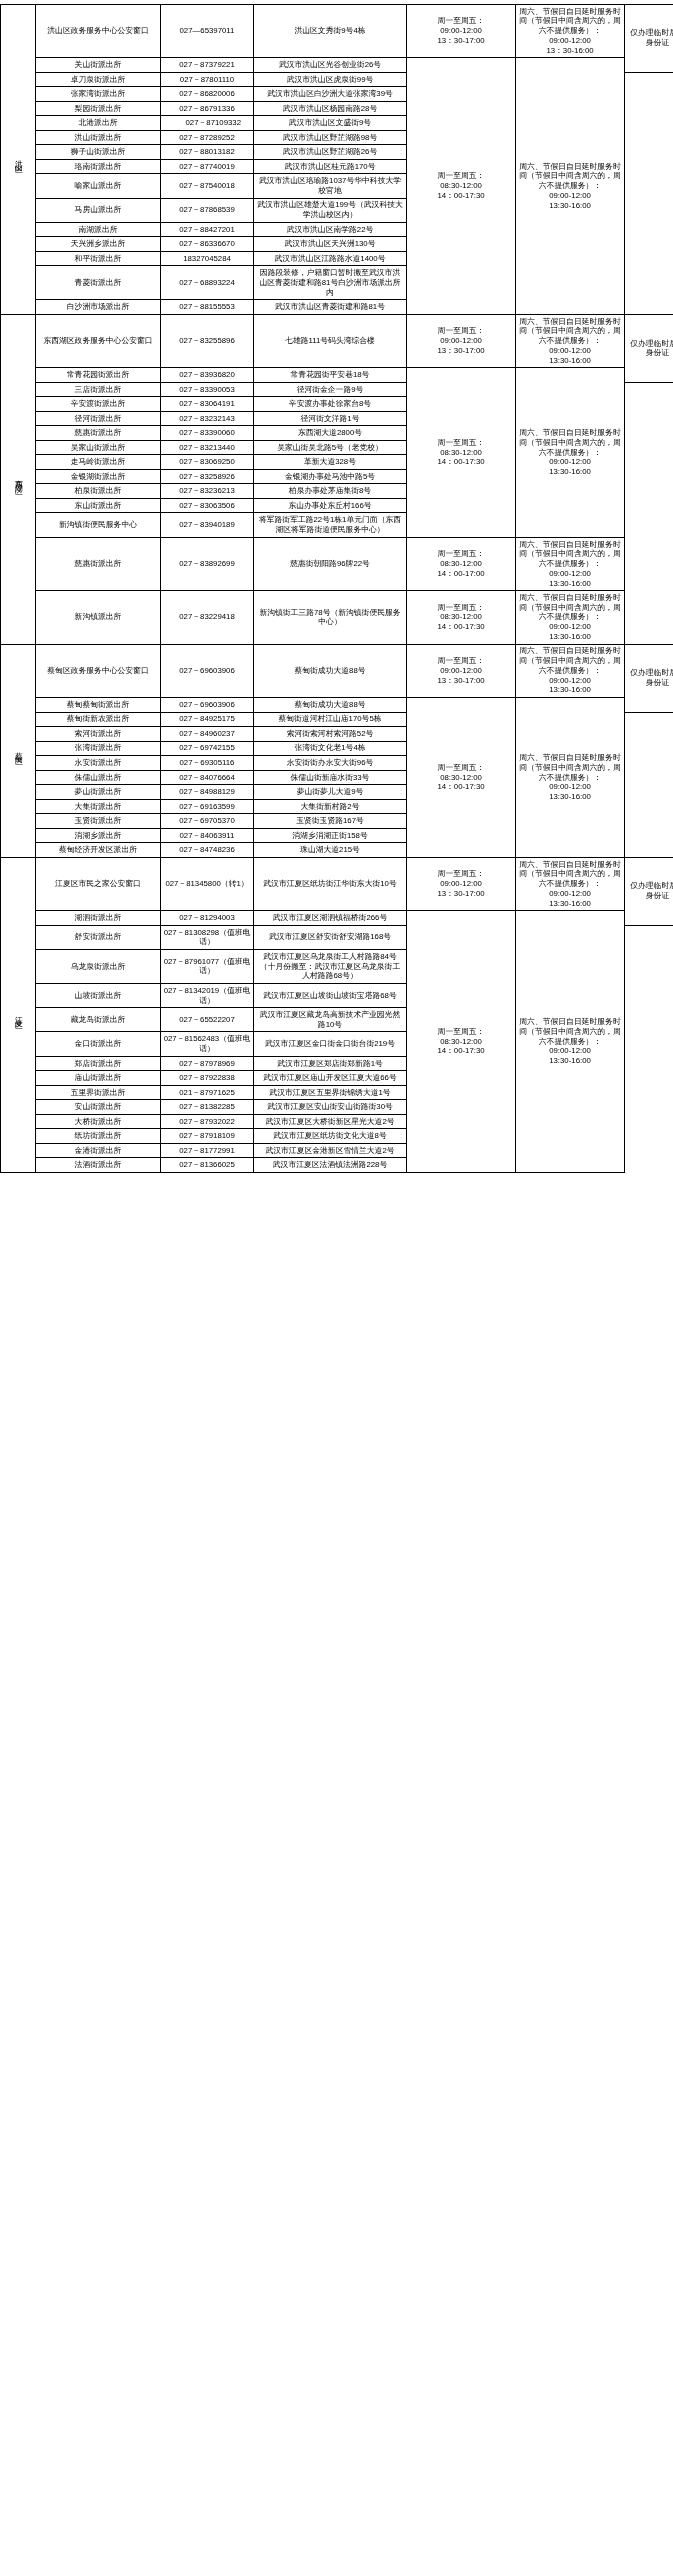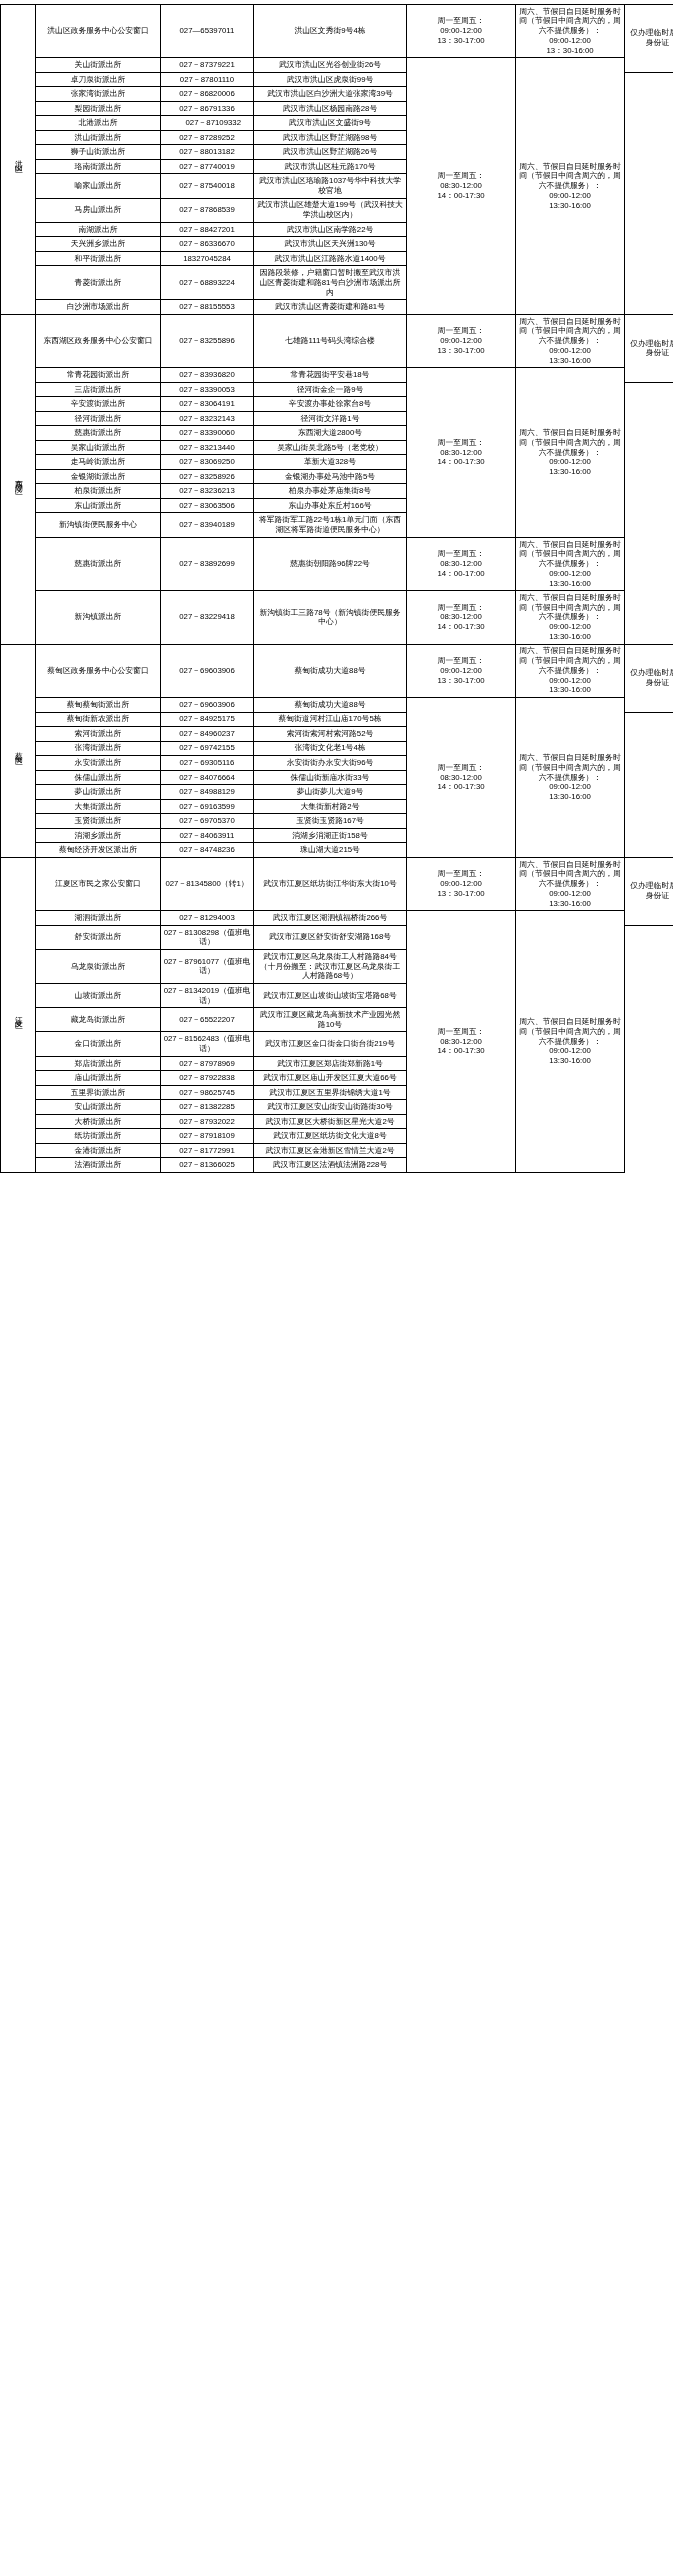--- a/index.html
+++ b/index.html
@@ -340,21 +340,21 @@
           <td class="phone" style="white-space: pre-line;">027－87978969</td>
           <td class="addr">武汉市江夏区郑店街郑新路1号</td>
         </tr>
         <tr>
           <td class="name">庙山街派出所</td>
           <td class="phone" style="white-space: pre-line;">027－87922838</td>
           <td class="addr">武汉市江夏区庙山开发区江夏大道66号</td>
         </tr>
         <tr>
           <td class="name">五里界街派出所</td>
-          <td class="phone" style="white-space: pre-line;">027－98625745</td>
+          <td class="phone" style="white-space: pre-line;">021－87971625</td>
           <td class="addr">武汉市江夏区五里界街锦绣大道1号</td>
         </tr>
         <tr>
           <td class="name">安山街派出所</td>
           <td class="phone" style="white-space: pre-line;">027－81382285</td>
           <td class="addr">武汉市江夏区安山街安山街路街30号</td>
         </tr>
         <tr>
           <td class="name">大桥街派出所</td>
           <td class="phone" style="white-space: pre-line;">027－87932022</td>

